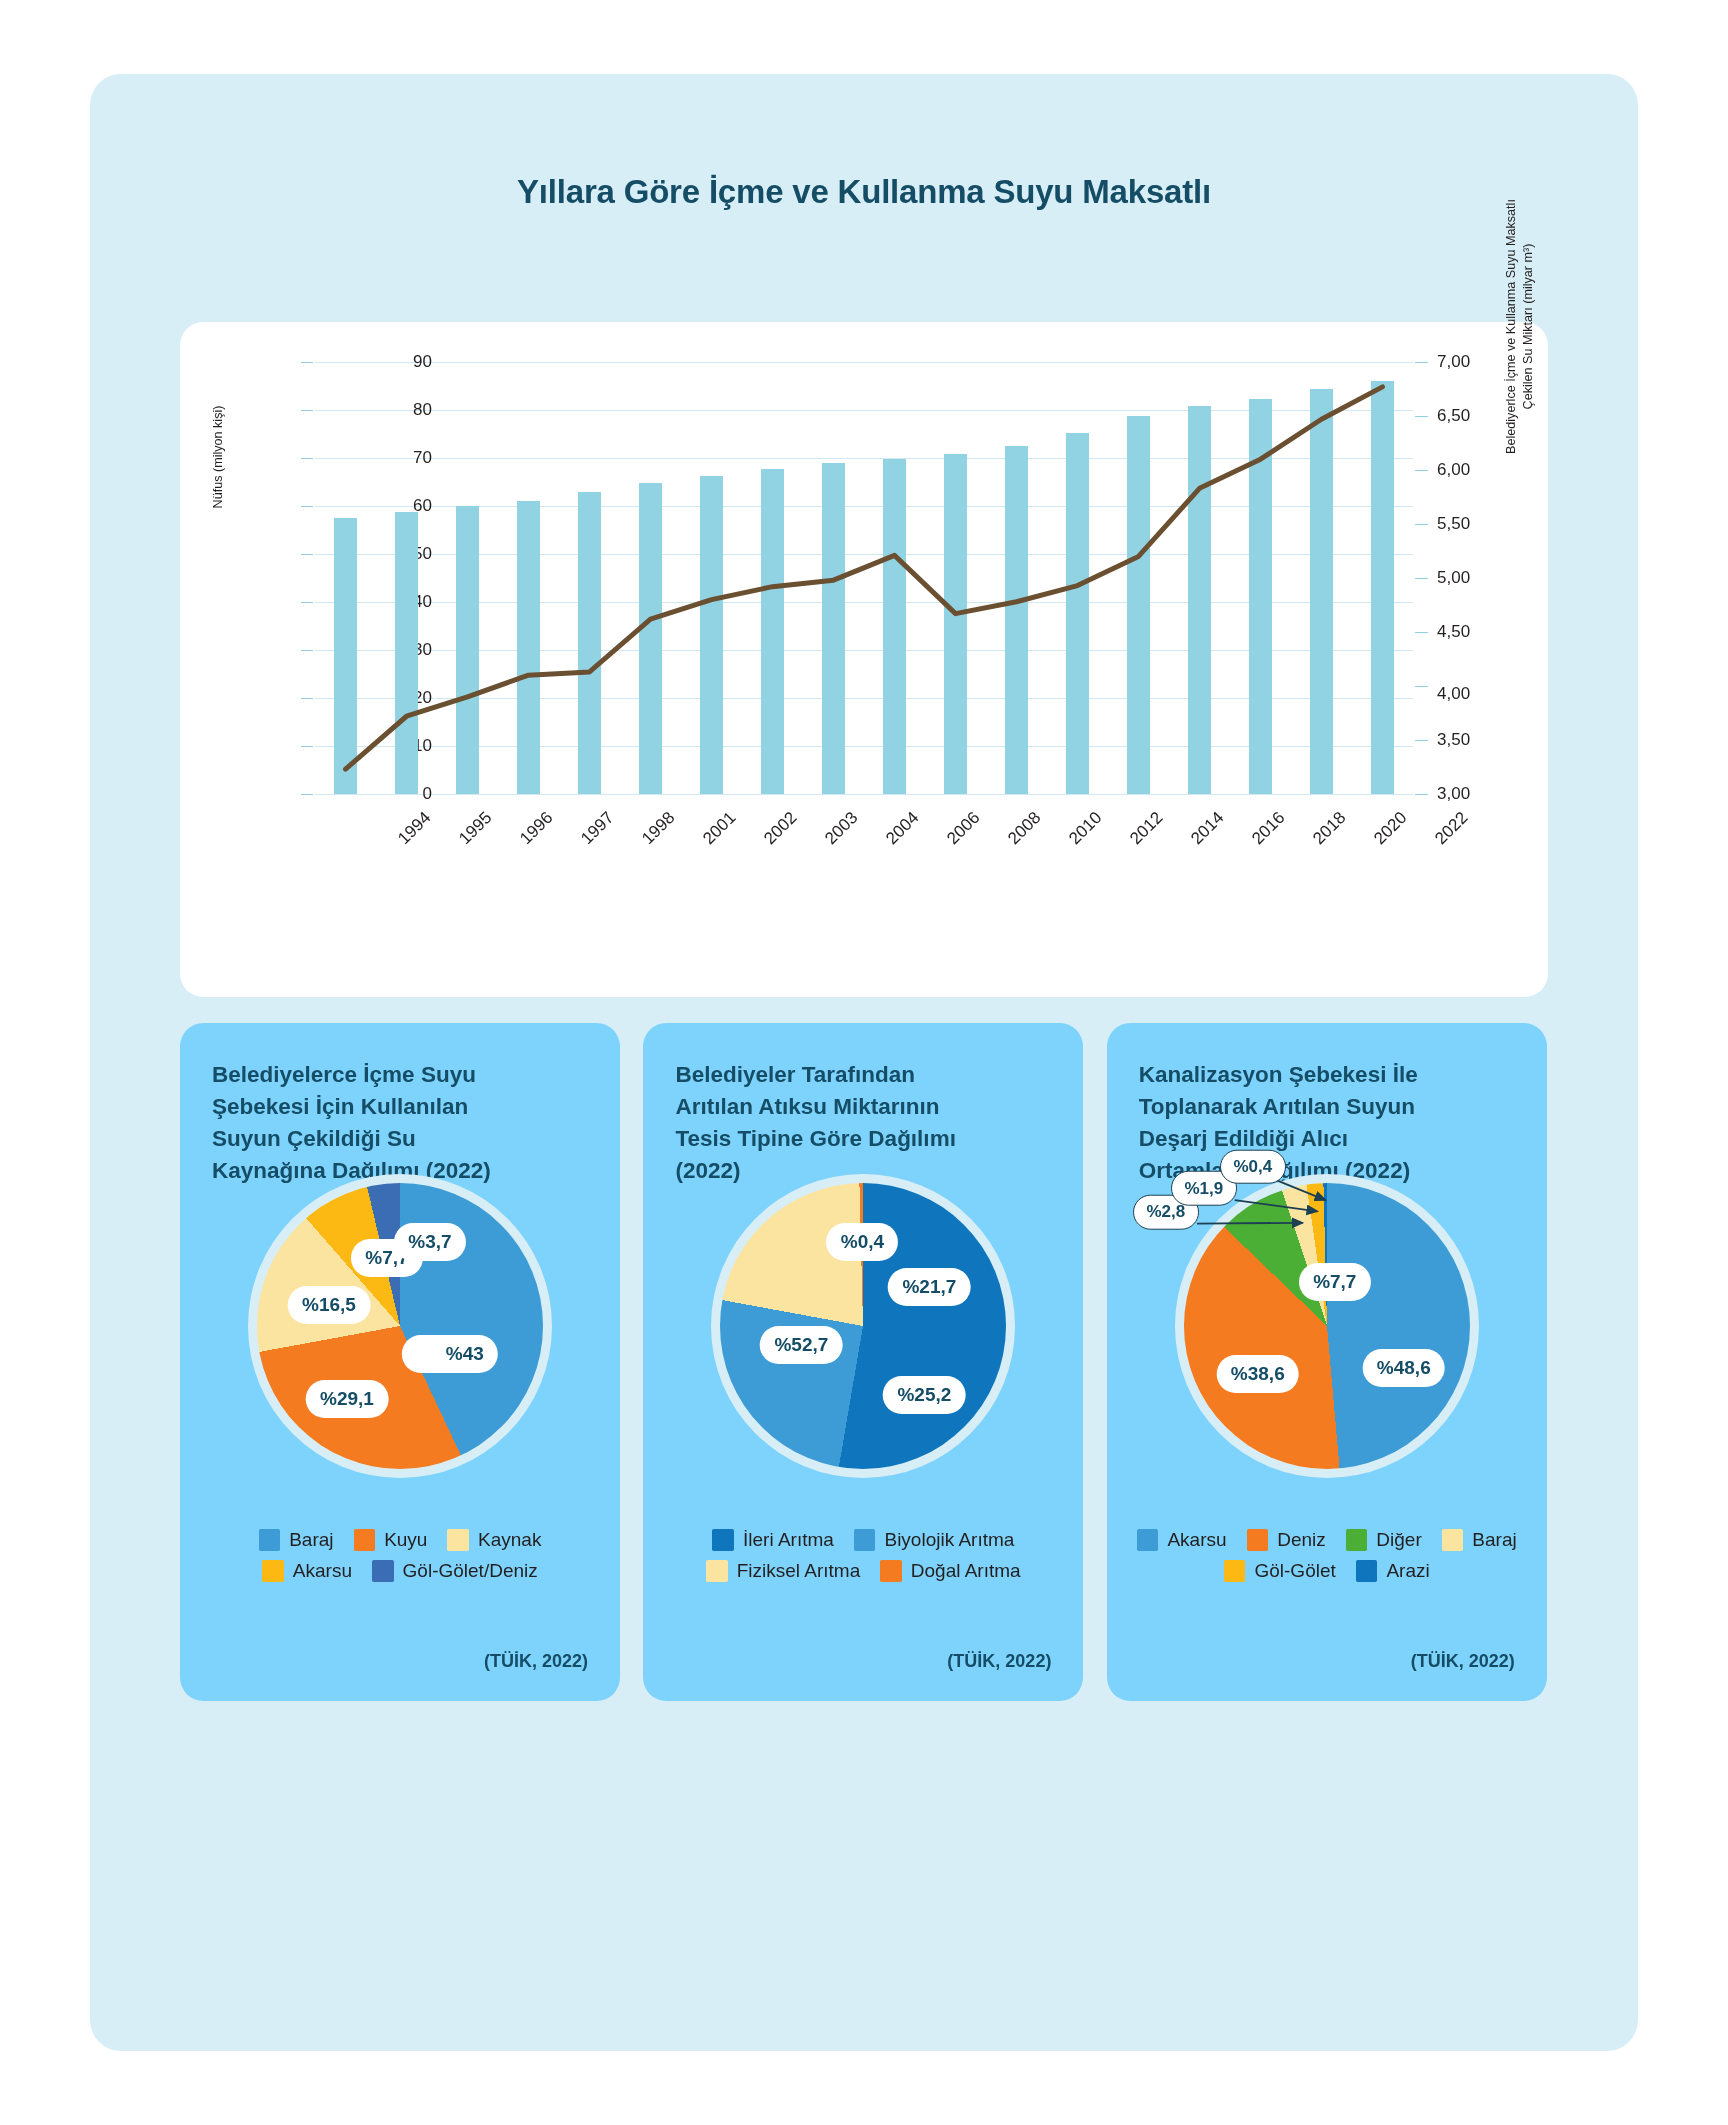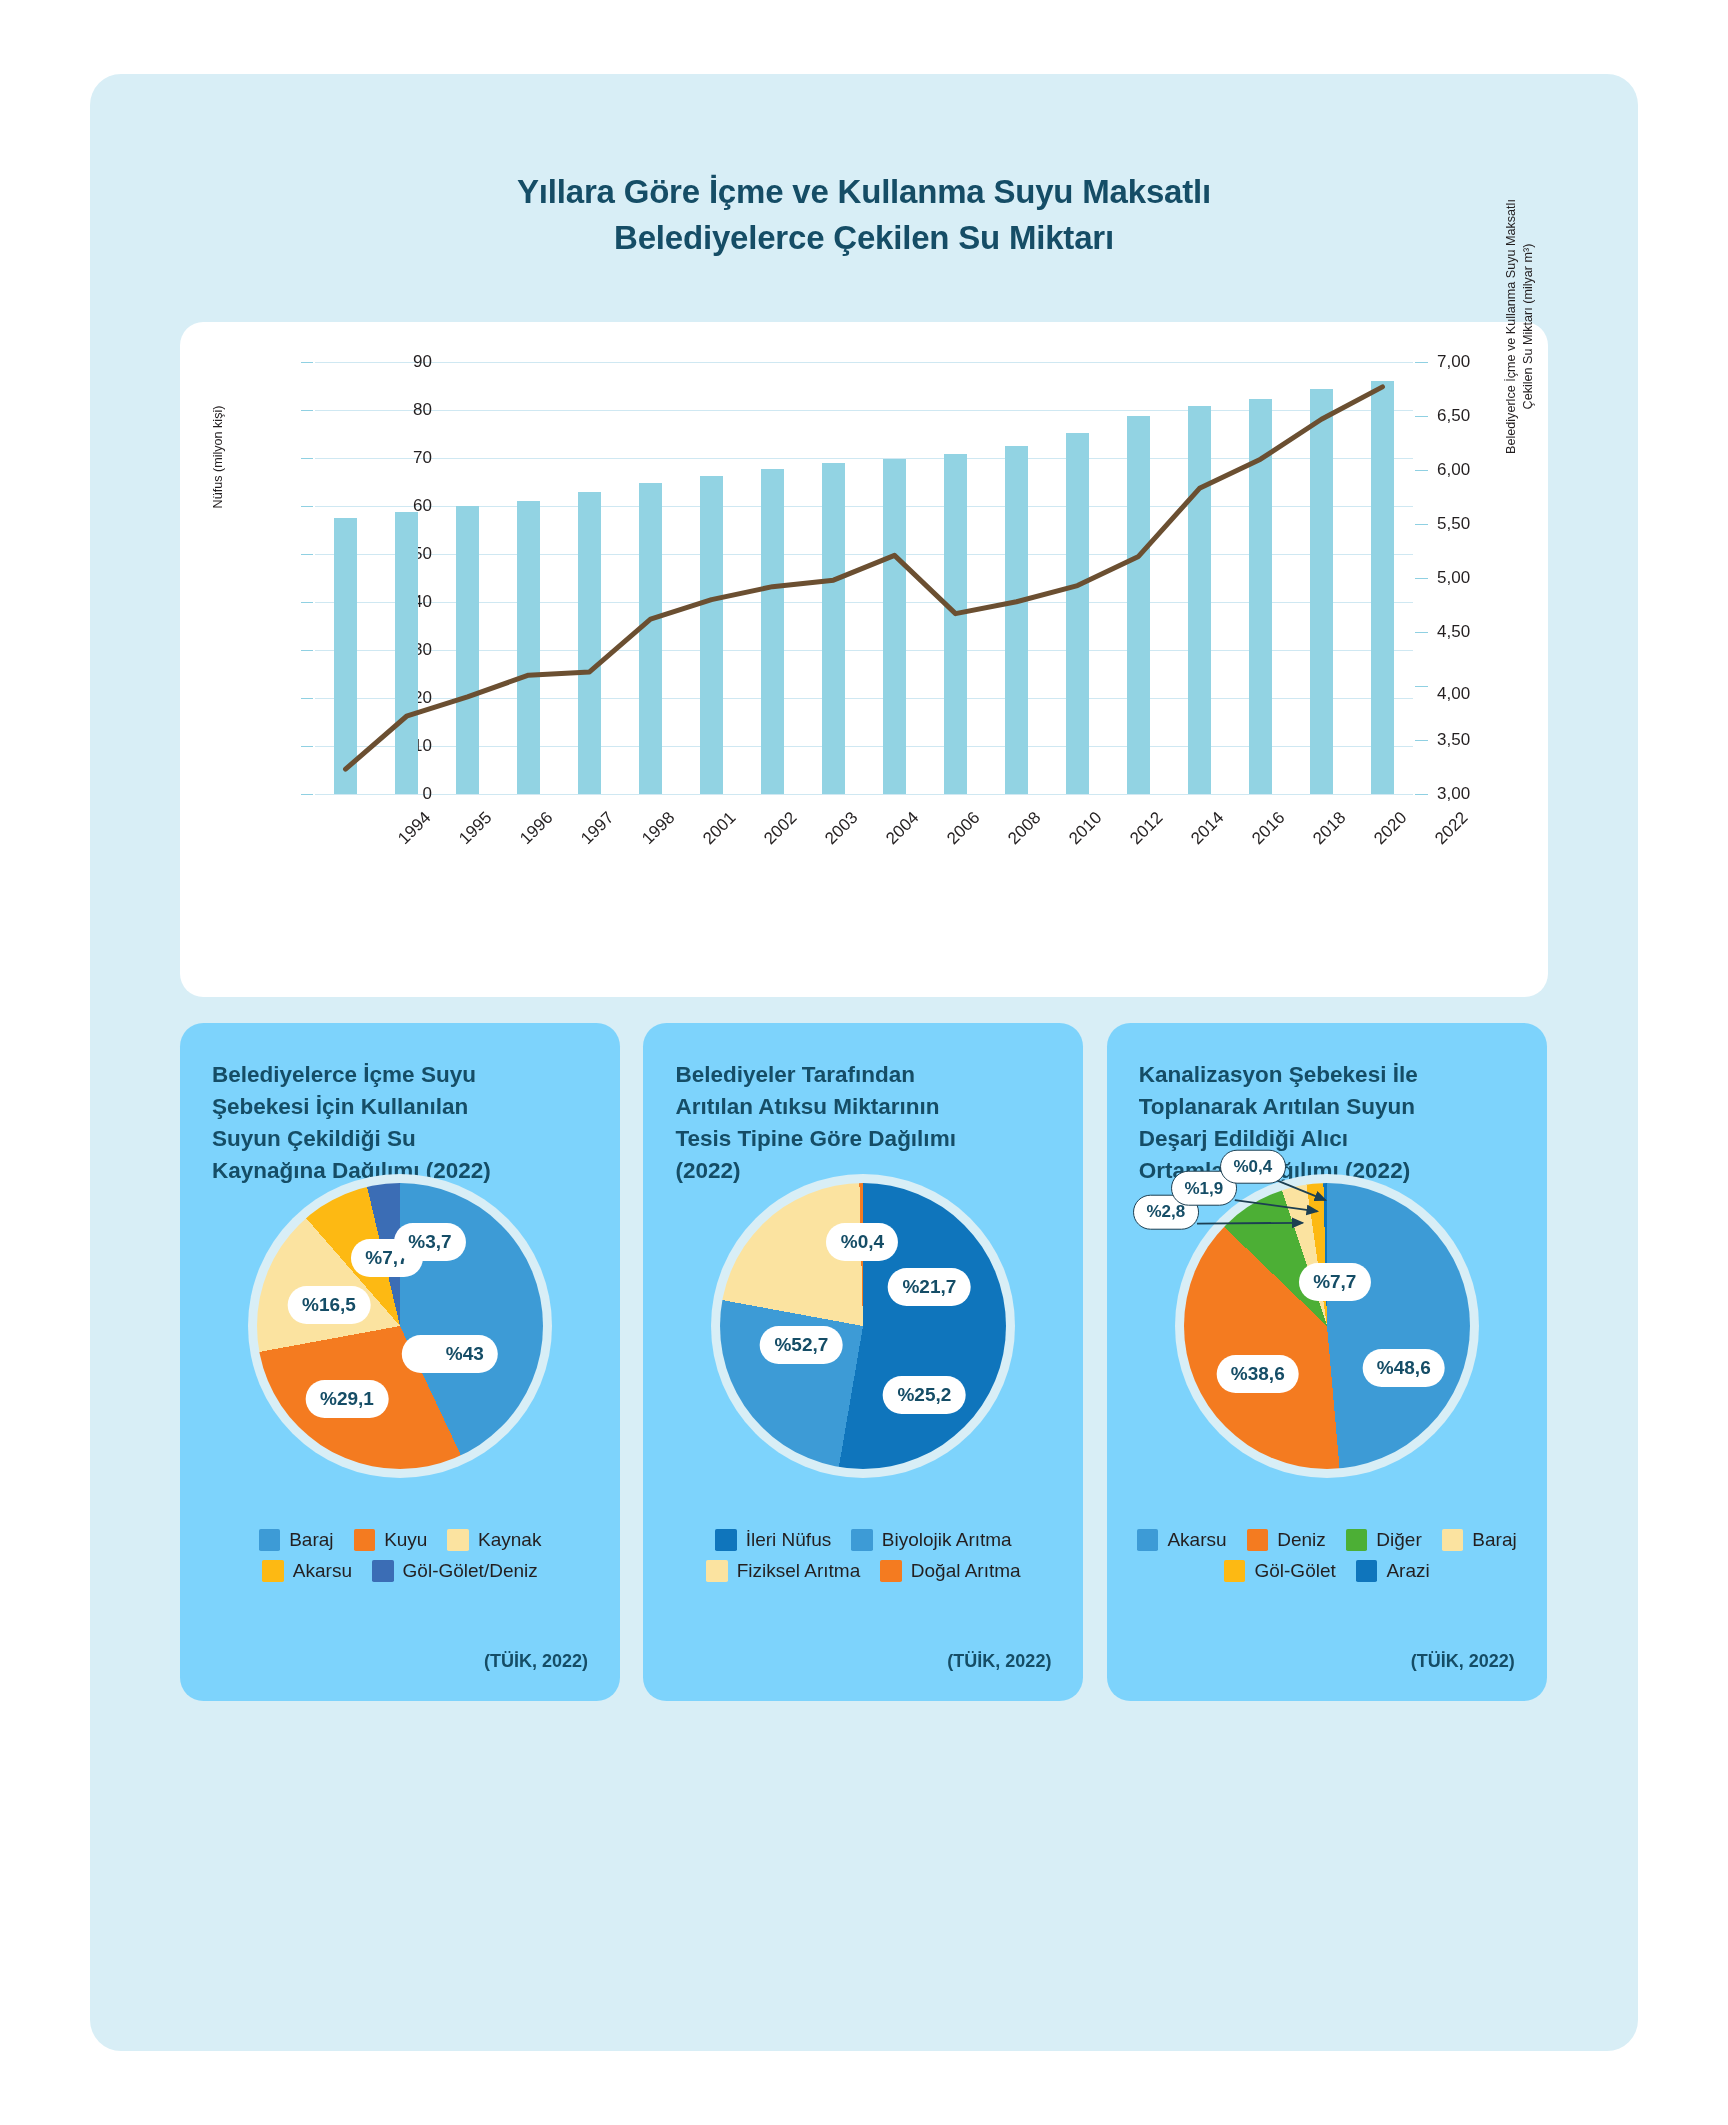--- a/index.html
+++ b/index.html
@@ -211,21 +211,20 @@
   }
 </style>
 </head>
 <body>
 
 <div class="page">
   <div class="panel">
 
     <div class="main-title">
       <div>Yıllara Göre İçme ve Kullanma Suyu Maksatlı</div>
-      <div>Belediyelerce Çekilen Su Miktarı</div>
     </div>
 
     <div class="chart-card">
       <div class="chart-inner">
 
         <div class="axis-title-left">Nüfus (milyon kişi)</div>
 
         <div class="axis-title-right">Belediyerlce İçme ve Kullanma Suyu Maksatlı Çekilen Su Miktarı (milyar m³)</div>
 
         <div class="plot" id="plot-area">
@@ -378,21 +377,21 @@
             <div class="pie-disc" id="pie-disc-2" style="background: conic-gradient(rgb(15, 117, 188) 0deg, rgb(15, 117, 188) 189.72deg, rgb(61, 155, 214) 189.72deg, rgb(61, 155, 214) 280.44deg, rgb(251, 227, 160) 280.44deg, rgb(251, 227, 160) 358.56deg, rgb(244, 123, 32) 358.56deg, rgb(244, 123, 32) 360deg);"></div>
           </div>
         <div class="pie-label" style="left: 158px; top: 171px;">%52,7</div>
             <div class="pie-label" style="left: 281px; top: 221px;">%25,2</div>
             <div class="pie-label" style="left: 286px; top: 113px;">%21,7</div>
             <div class="pie-label" style="left: 219px; top: 68px;">%0,4</div>
           </div>
         <div class="pie-legend" id="pie-legend-2">
             <div class="pie-legend-item">
               <span class="pie-legend-swatch" style="background: rgb(15, 117, 188);"></span>
-              <span class="pie-legend-text">İleri Nüfus</span>
+              <span class="pie-legend-text">İleri Arıtma</span>
             </div>
             <div class="pie-legend-item">
               <span class="pie-legend-swatch" style="background: rgb(61, 155, 214);"></span>
               <span class="pie-legend-text">Biyolojik Arıtma</span>
             </div>
             <div class="pie-legend-item">
               <span class="pie-legend-swatch" style="background: rgb(251, 227, 160);"></span>
               <span class="pie-legend-text">Fiziksel Arıtma</span>
             </div>
             <div class="pie-legend-item">

